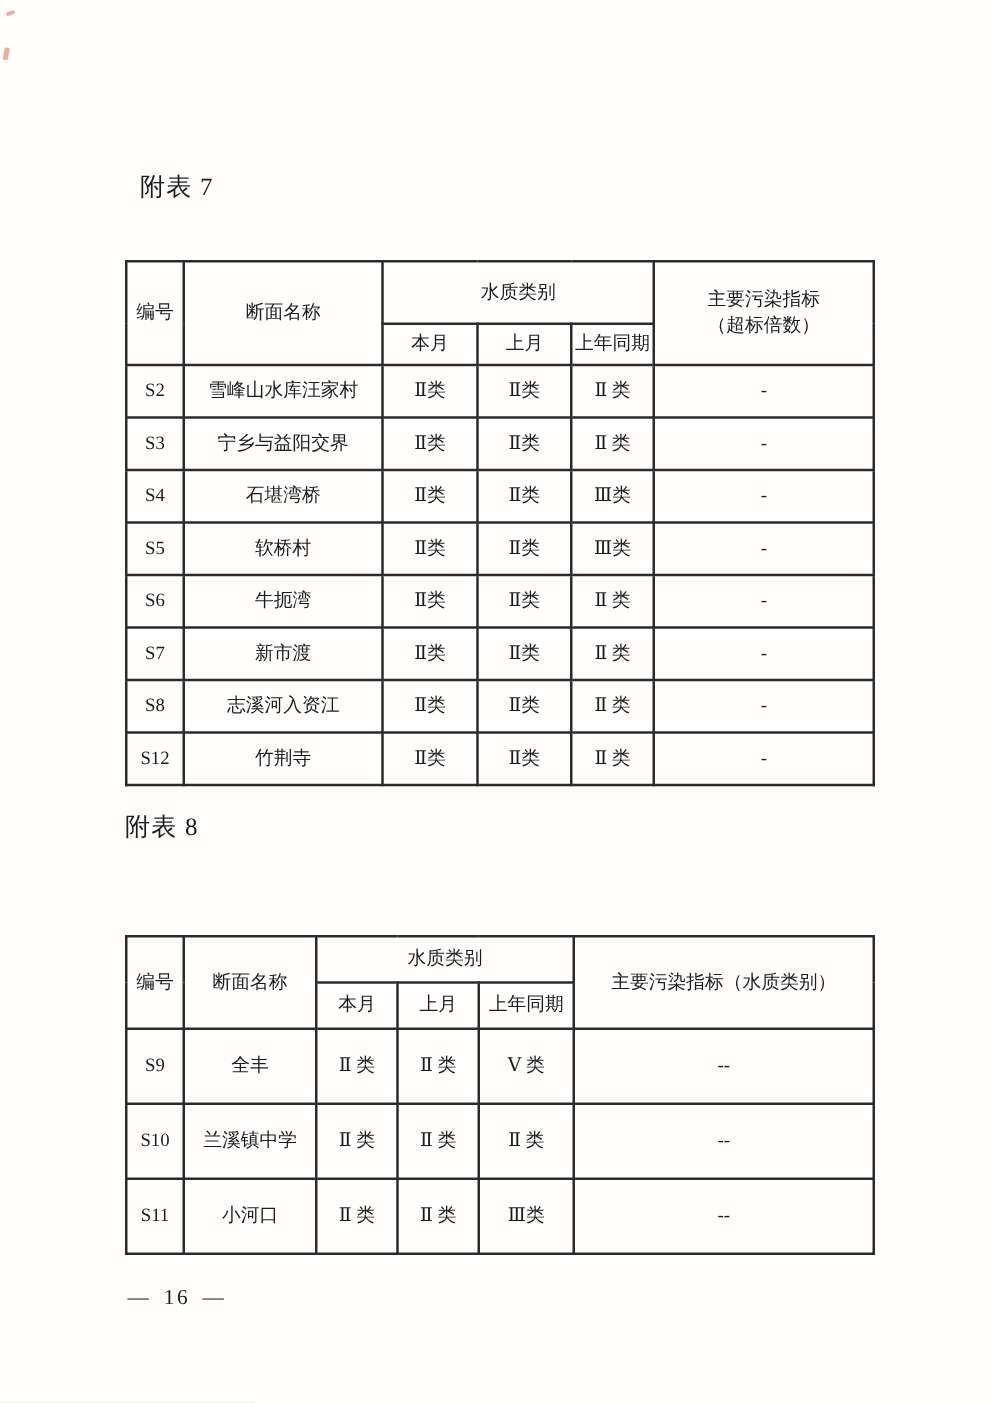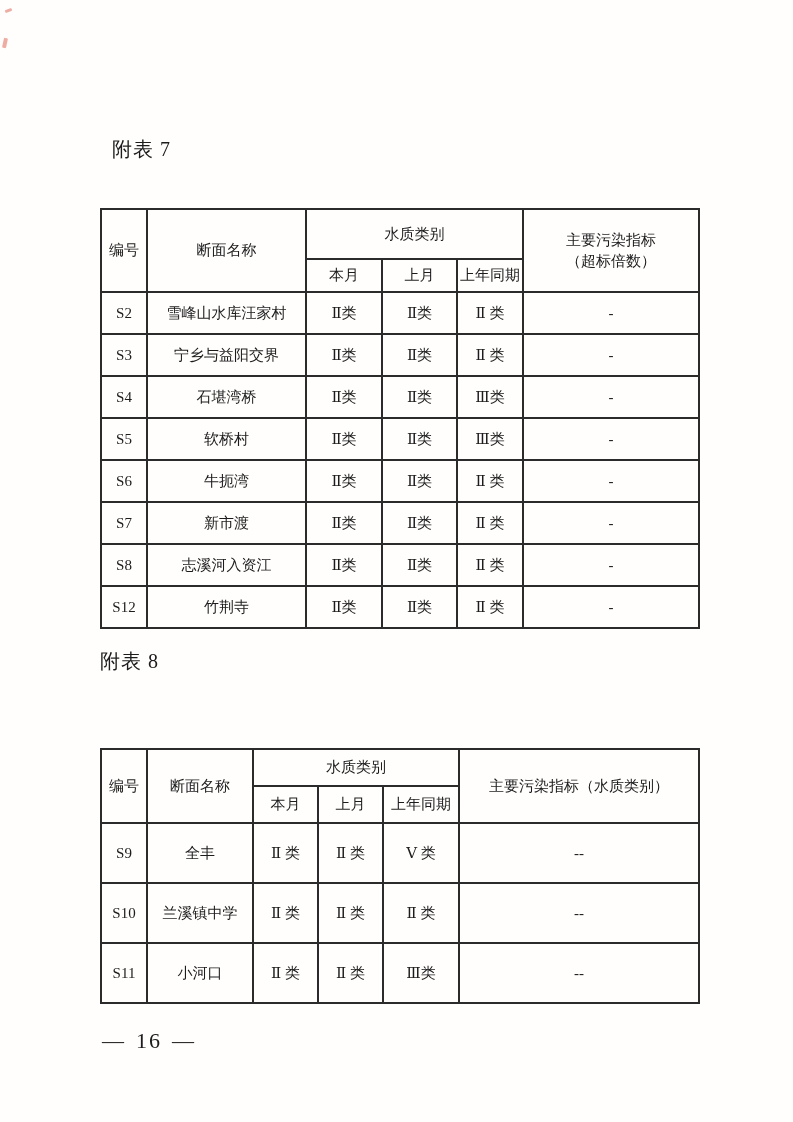--- a/index.html
+++ b/index.html
@@ -50,21 +50,21 @@
   }
   .table-1 thead tr:nth-child(1) th { height:50px; }
   .table-1 thead tr:nth-child(2) th { height:33px; }
   .table-1 tbody td { height:42px; }
   .table-2 thead tr:nth-child(1) th { height:37px; }
   .table-2 thead tr:nth-child(2) th { height:37px; }
   .table-2 tbody td { height:60px; }
 
   .footer {
     position:absolute; left:102px; top:1028px;
-    font-size:22px; letter-spacing:2px;
+    font-size:17px; letter-spacing:2px;
     font-family:"Liberation Serif","DejaVu Serif",serif;
   }
   .footer .num { padding:0 10px; }
 </style>
 </head>
 <body>
 
 <div class="sheet">
 
   <span class="artifact a1"></span>

